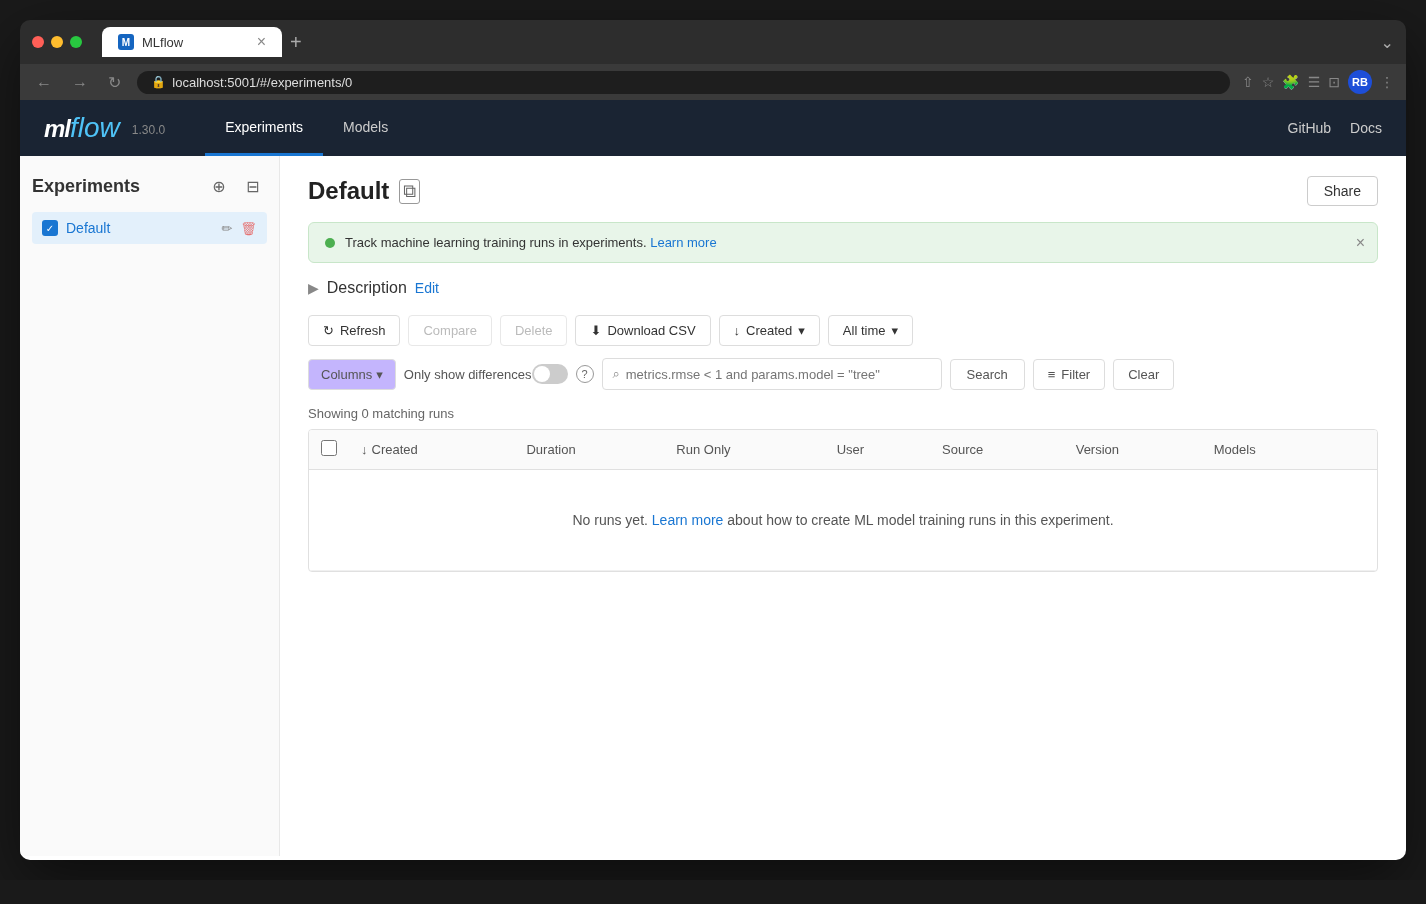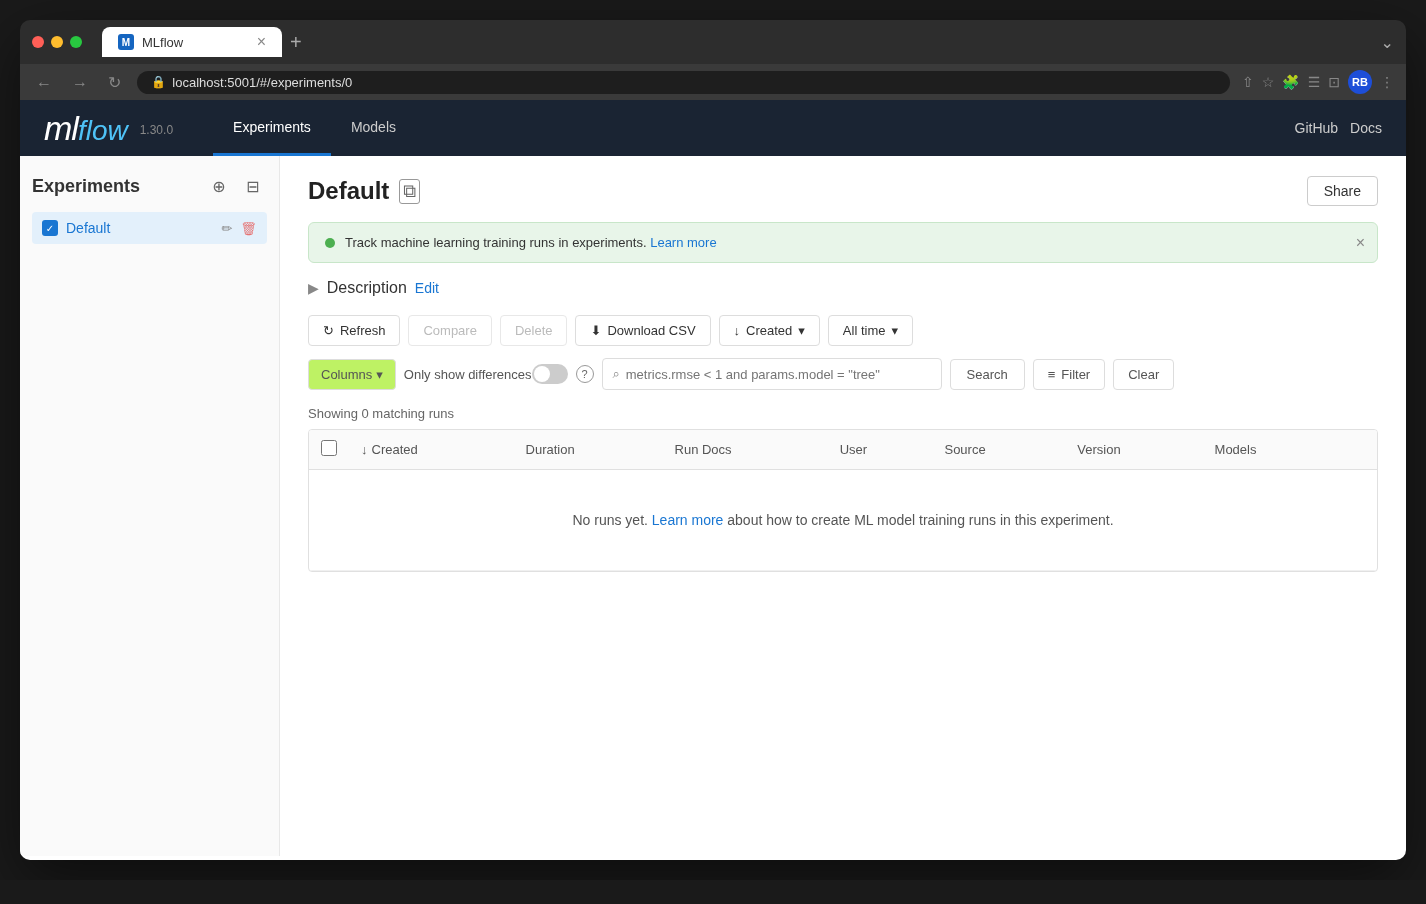--- a/index.html
+++ b/index.html
@@ -106,22 +106,22 @@
       height: 56px;
       display: flex;
       align-items: center;
       padding: 0 24px;
     }
     .nav-logo {
       display: flex; align-items: center; gap: 8px;
       margin-right: 40px;
     }
     .logo-ml {
-      font-size: 34px;
-      font-weight: 400;
+      font-size: 24px;
+      font-weight: 700;
       color: #fff;
       font-style: italic;
       letter-spacing: -1px;
     }
     .logo-flow {
       font-size: 28px;
       font-weight: 300;
       color: #4fc3f7;
       font-style: italic;
     }
@@ -132,21 +132,21 @@
       text-decoration: none;
       padding: 18px 20px;
       font-size: 14px;
       cursor: pointer;
       border-bottom: 3px solid transparent;
     }
     .nav-link.active {
       color: #fff;
       border-bottom: 3px solid #1976d2;
     }
-    .nav-right { margin-left: auto; display: flex; gap: 12px; }
+    .nav-right { margin-left: auto; display: flex; gap: 19px; }
     .nav-right-link { color: #ccc; text-decoration: none; font-size: 14px; cursor: pointer; }
 
     
     .app-body { display: flex; min-height: 700px; }
 
     
     .sidebar {
       width: 260px;
       border-right: 1px solid #e8e8e8;
       padding: 16px 12px;
@@ -253,21 +253,21 @@
       display: flex; align-items: center; gap: 6px;
     }
     .toolbar-btn:disabled { color: #bbb; border-color: #e8e8e8; cursor: default; }
     .toolbar-btn.primary { color: #333; }
 
     .filter-row {
       display: flex; align-items: center; gap: 8px;
       margin-bottom: 16px;
     }
     .columns-btn {
-      border: 1px solid #ddd; background: #bef264;
+      border: 1px solid #ddd; background: #c4b5fd;
       border-radius: 4px; padding: 7px 12px;
       font-size: 13px; cursor: pointer; color: #555;
       display: flex; align-items: center; gap: 4px;
     }
     .show-diff {
       display: flex; align-items: center; gap: 0;
       font-size: 13px; color: #555;
     }
     .toggle {
       width: 36px; height: 20px; background: #ccc;
@@ -523,21 +523,21 @@
                     <span>Created</span>
                   </div>
                 </th>
                 <th>
                   <div class="col-header">
                     <span>Duration</span>
                   </div>
                 </th>
                 <th>
                   <div class="col-header">
-                    <span>Run Docs</span>
+                    <span>Run Only</span>
                   </div>
                 </th>
                 <th>
                   <div class="col-header">
                     <span>User</span>
                   </div>
                 </th>
                 <th>
                   <div class="col-header">
                     <span>Source</span>

